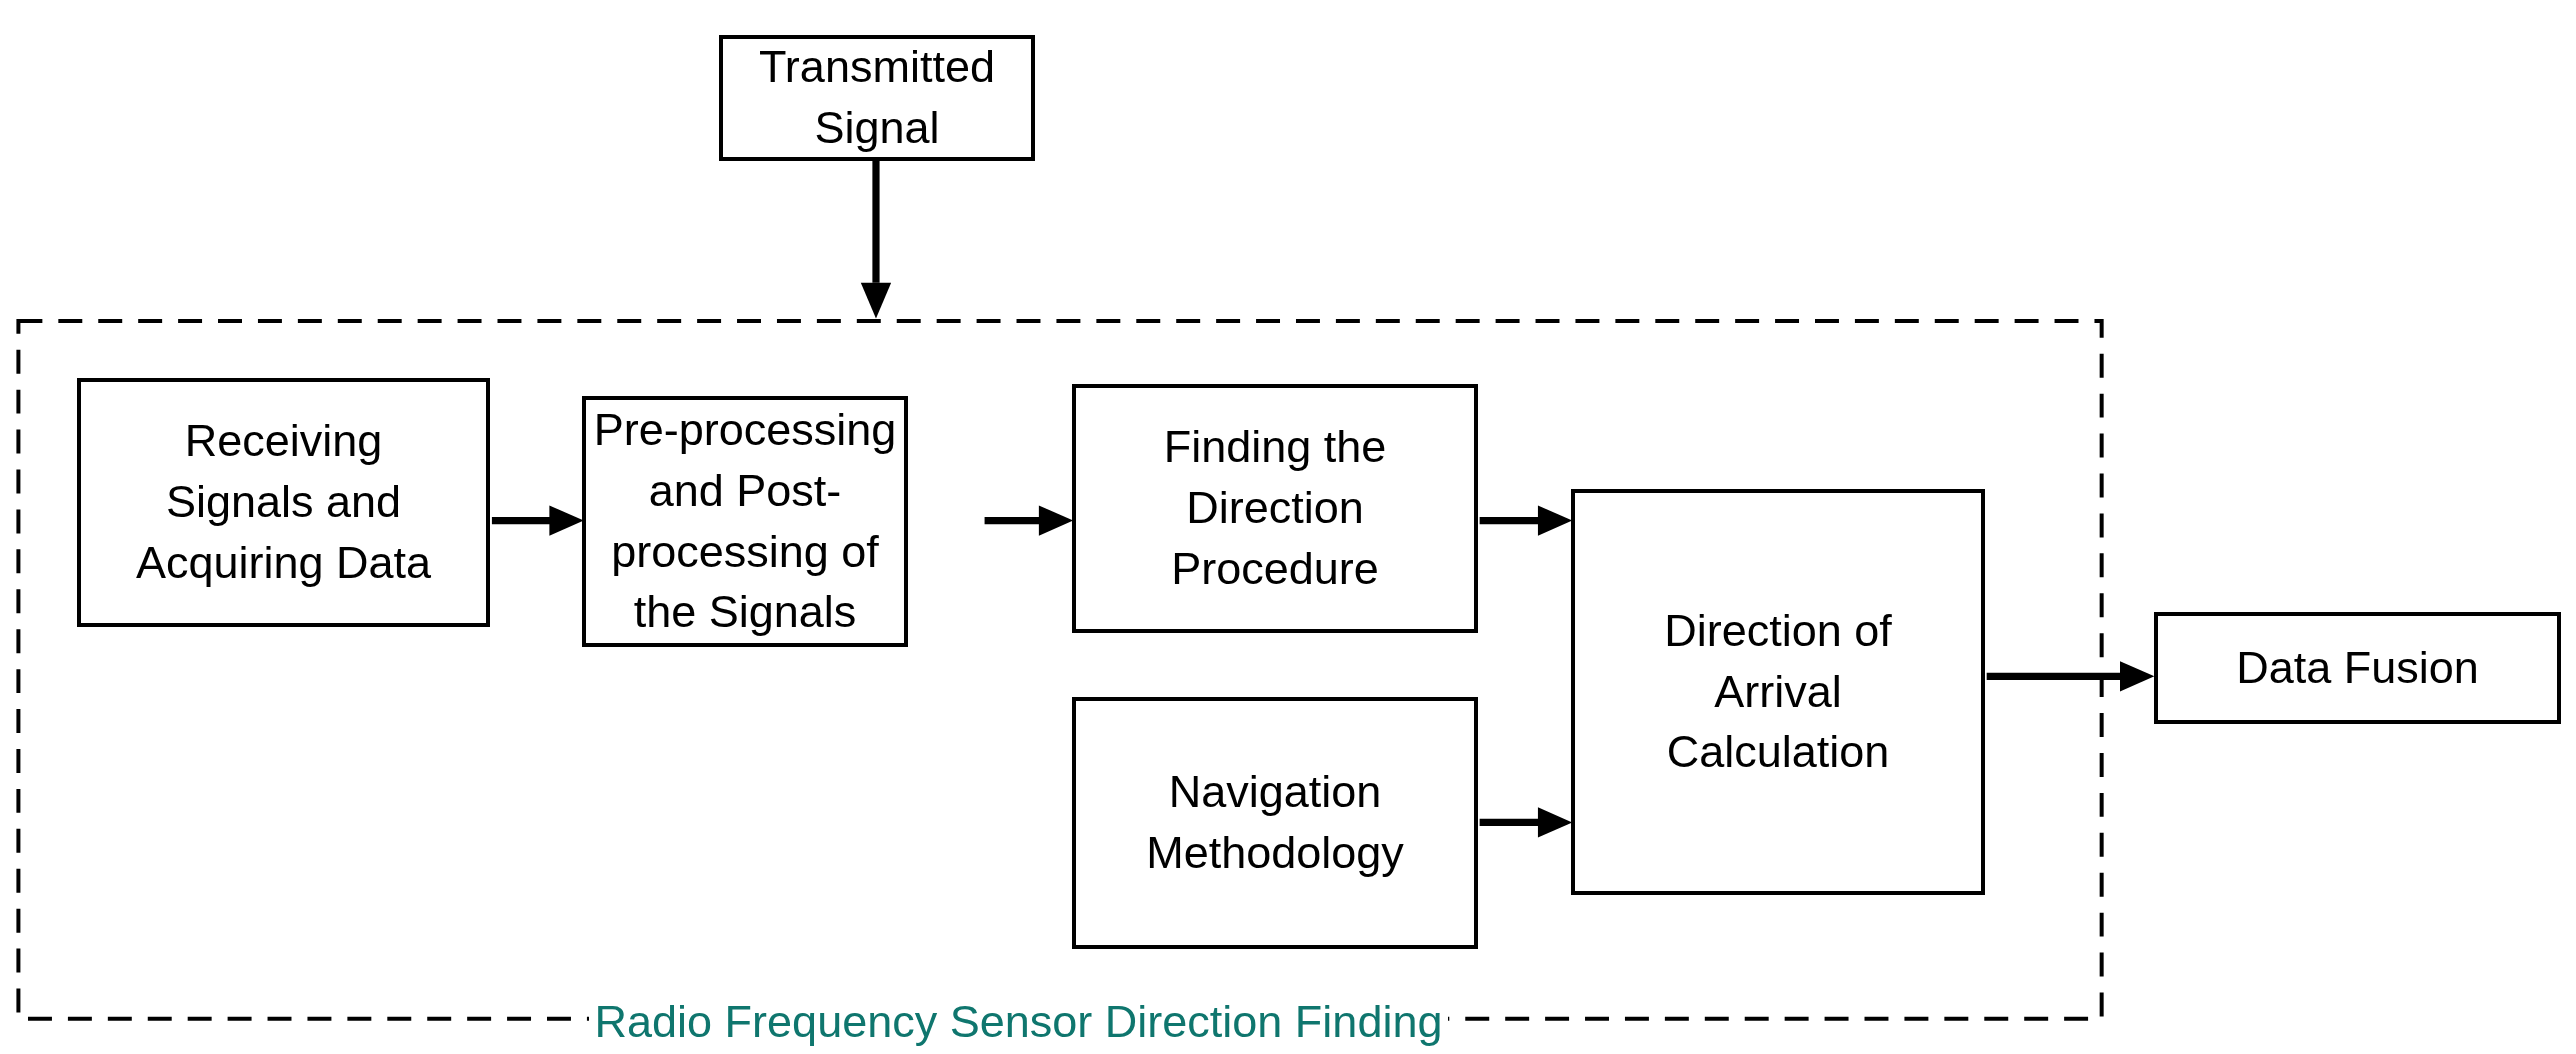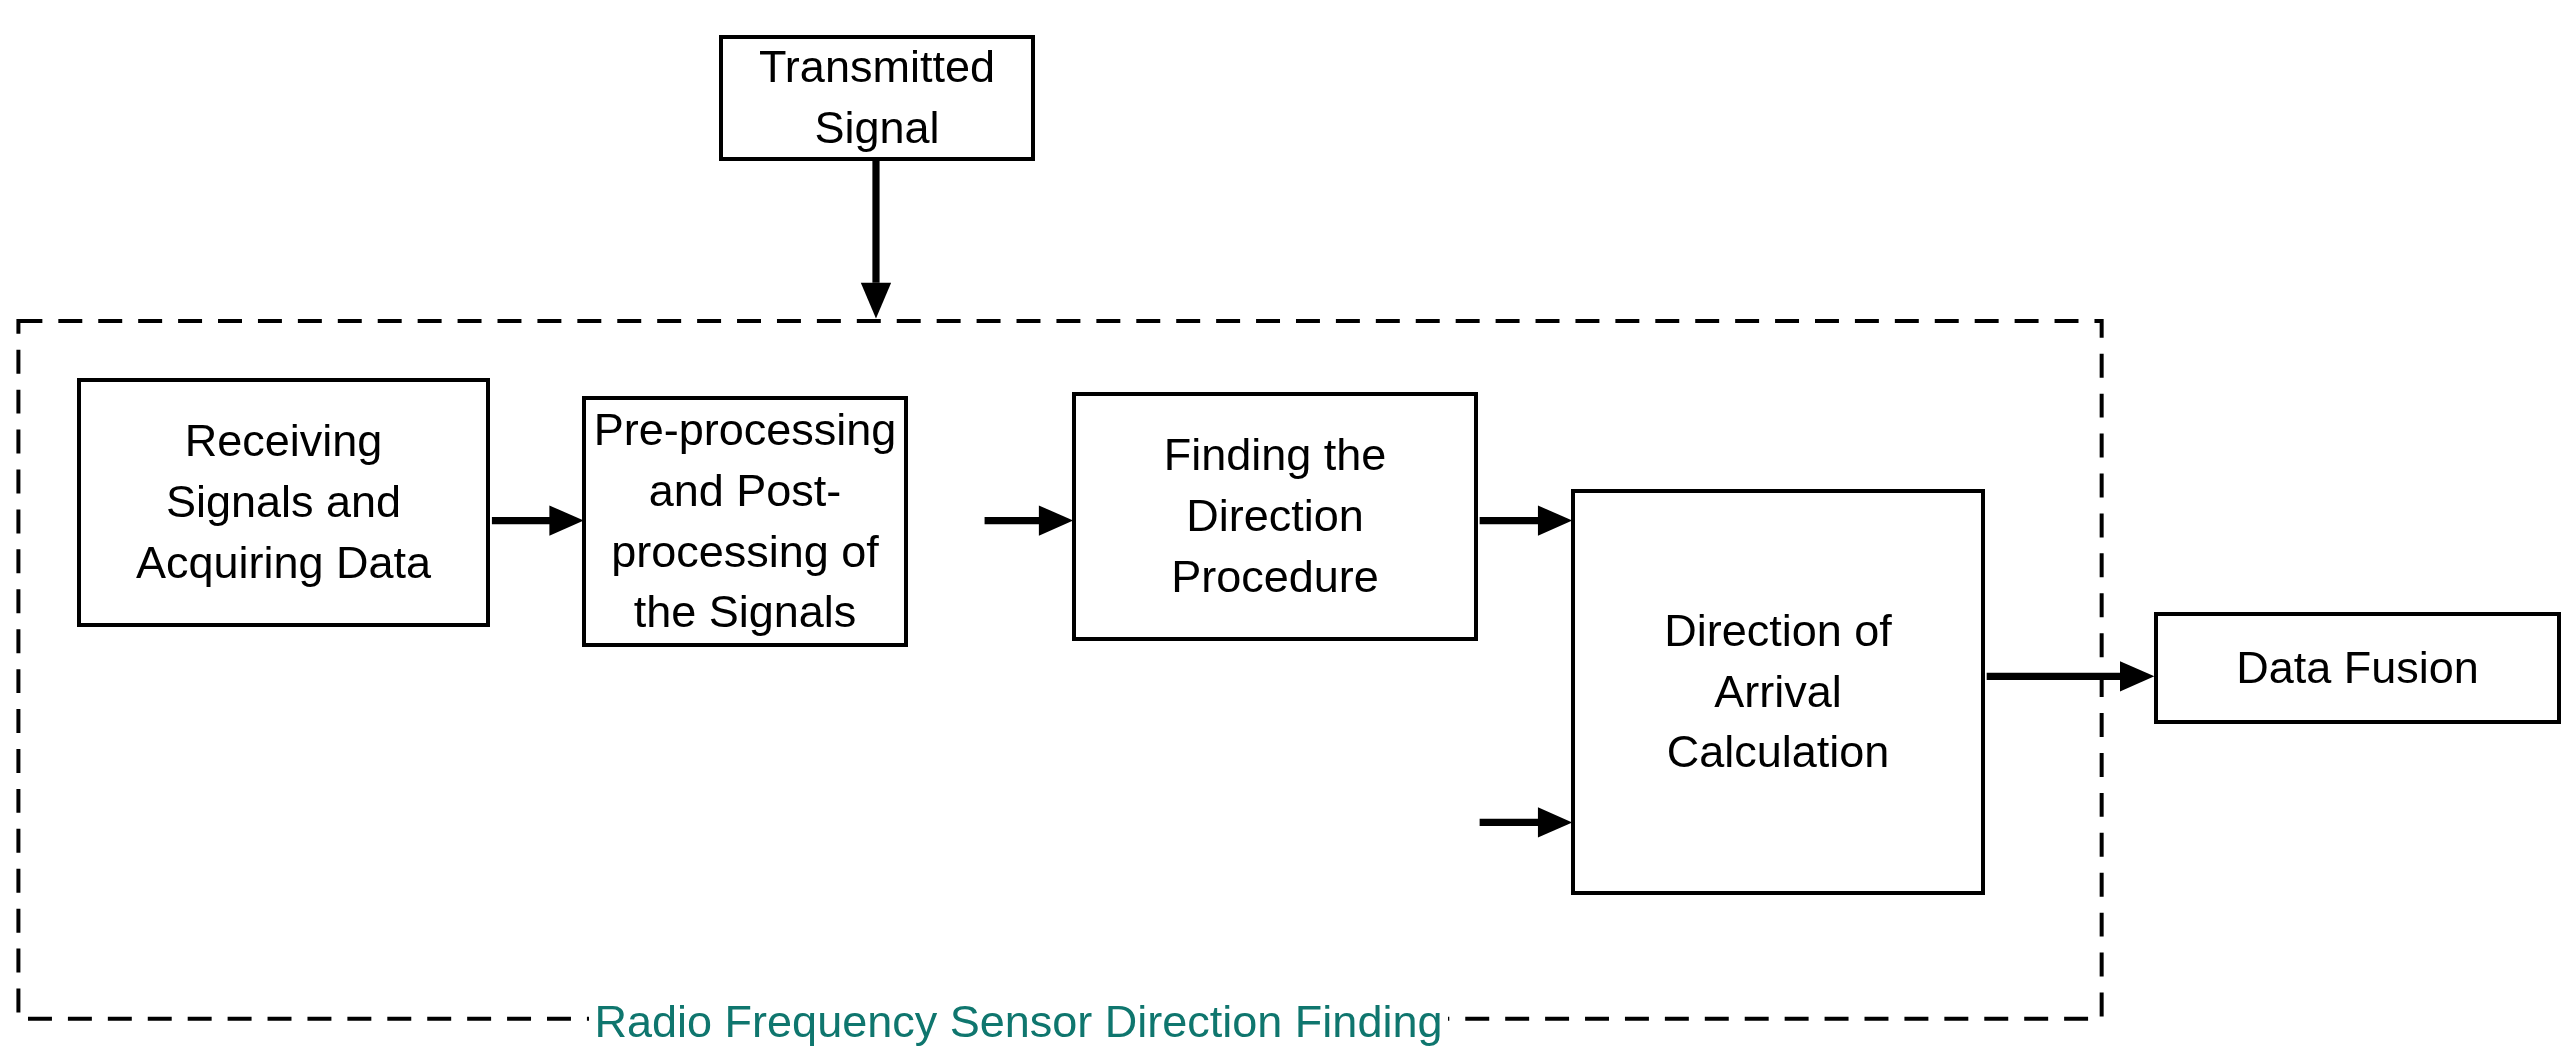--- a/index.html
+++ b/index.html
@@ -36,21 +36,21 @@
   .label {
     white-space: pre-line;
     font-size: 45px;
     line-height: 1.35;
     color: #000000;
   }
   
   .n-transmitted { left: 719px;  top: 11.2px;  width: 316px; height: 126px; margin-top: 24px; }
   .n-receiving   { left: 77px;   top: 378px; width: 413px; height: 249px; }
   .n-preproc     { left: 582px;  top: 396px; width: 326px; height: 251px; }
-  .n-finding     { left: 1072px; top: 392px; width: 406px; height: 249px; }
+  .n-finding     { left: 1072px; top: 384px; width: 406px; height: 249px; }
   .n-navigation  { left: 1072px; top: 697px; width: 406px; height: 252px; }
   .n-doa         { left: 1571px; top: 473px; width: 414px; height: 406px; margin-top: 16px; }
   .n-datafusion  { left: 2154px; top: 612px; width: 407px; height: 112px; }
   .caption {
     position: absolute;
     left: 589px;
     top: 989px;
     width: 859px;
     height: 65px;
     background: #ffffff;
@@ -118,20 +118,24 @@
 processing of
 the Signals</span>
   </div>
 
   <div class="node n-finding">
     <span class="label">Finding the
 Direction
 Procedure</span>
   </div>
 
+  <div class="node n-navigation">
+    <span class="label">Navigation
+Methodology</span>
+  </div>
 
   <div class="node n-doa">
     <span class="label">Direction of
 Arrival
 Calculation</span>
   </div>
 
   <div class="node n-datafusion">
     <span class="label">Data Fusion</span>
   </div>

